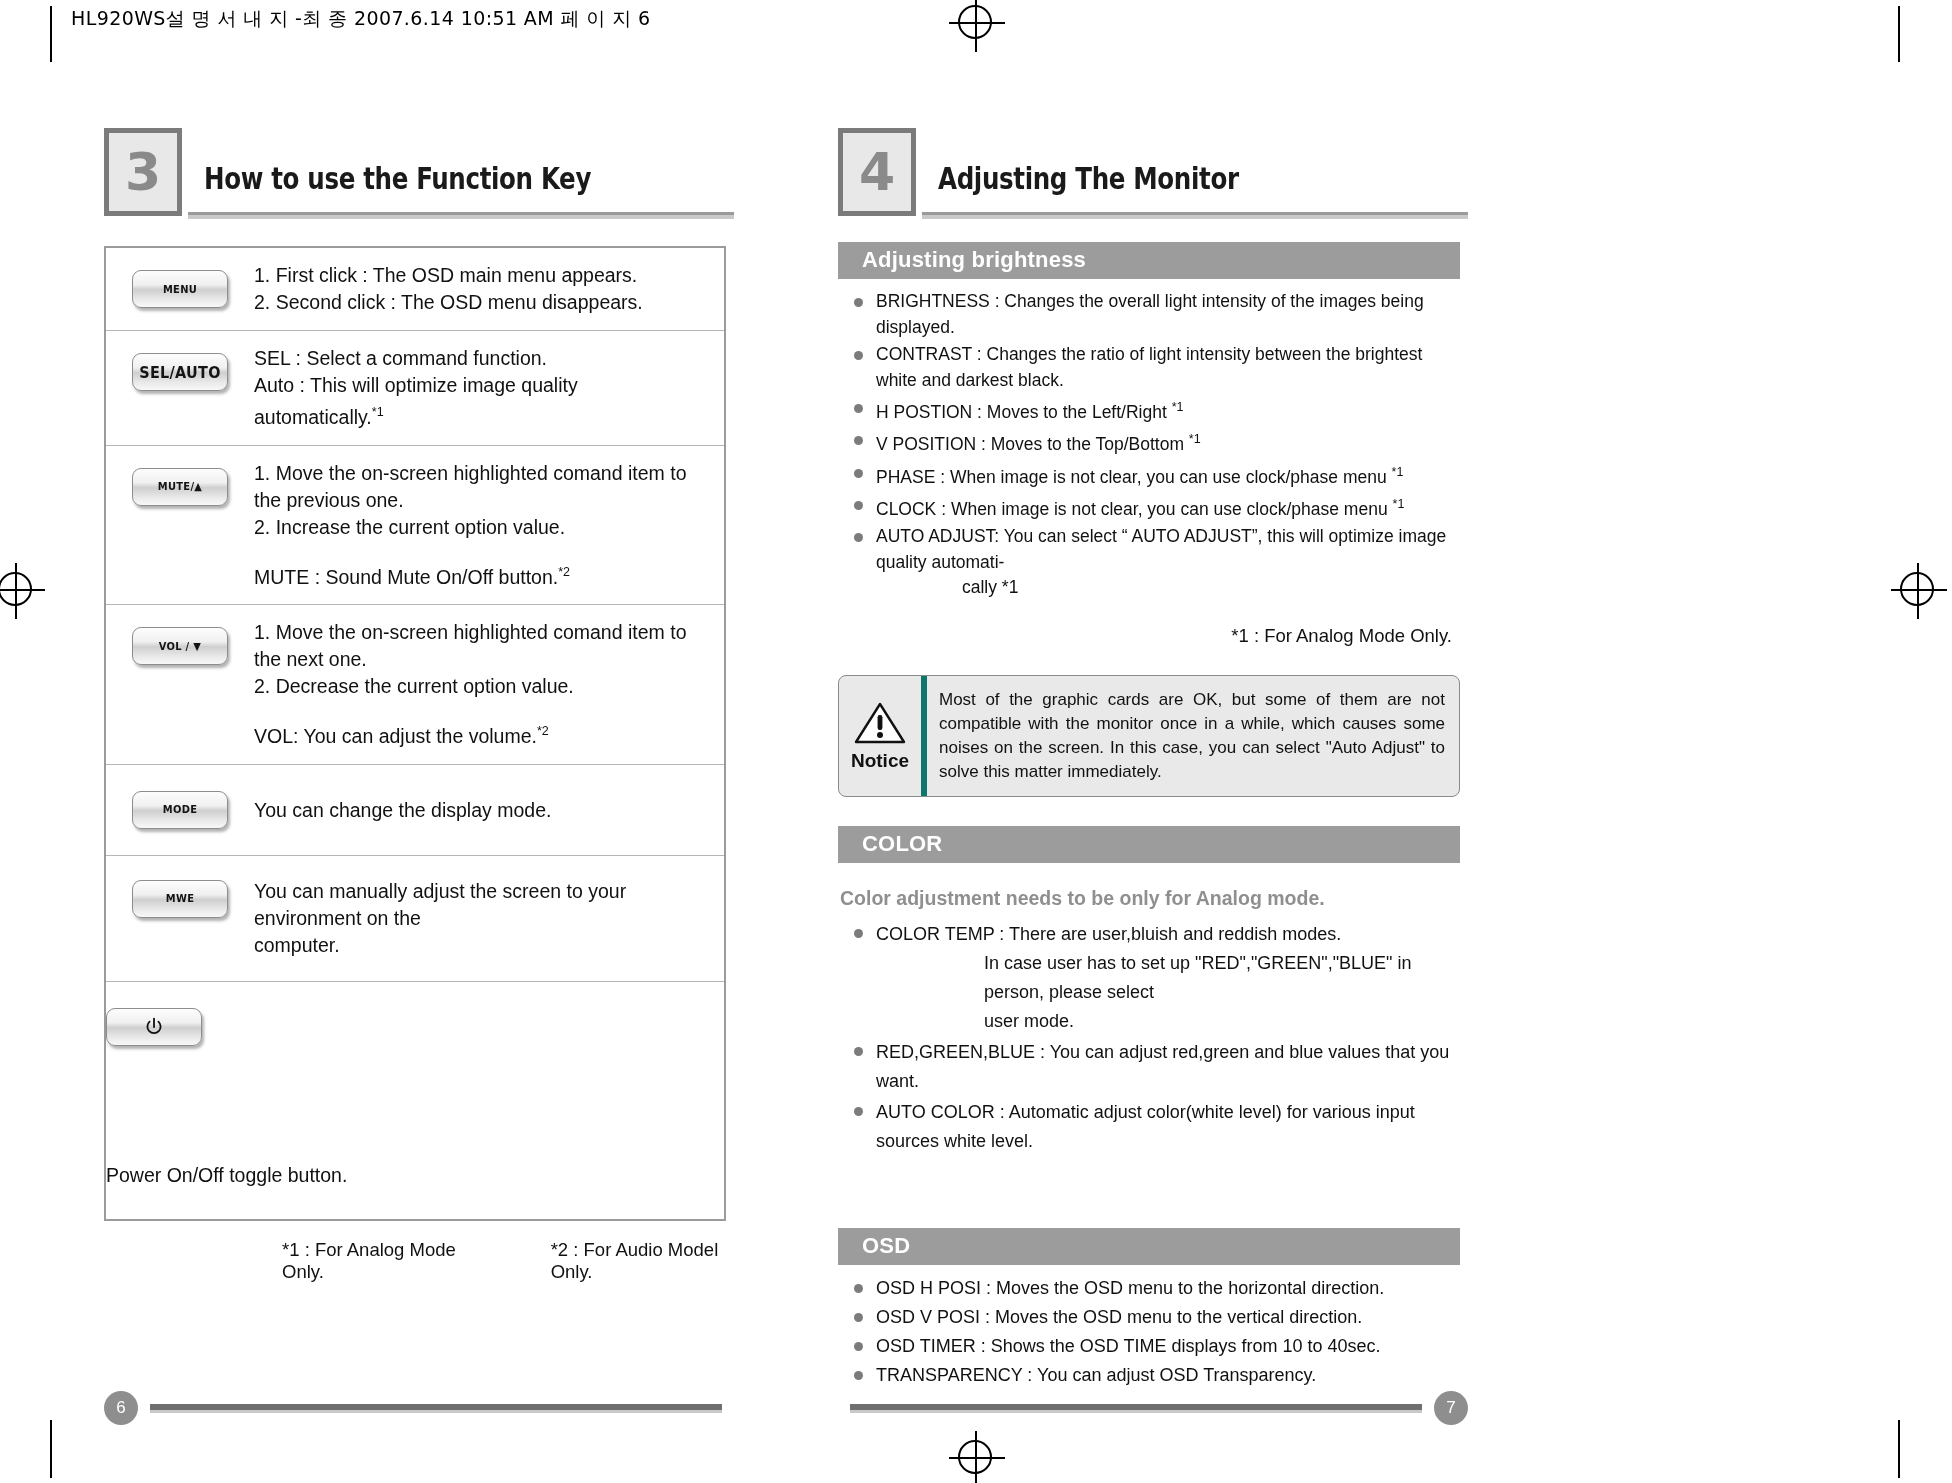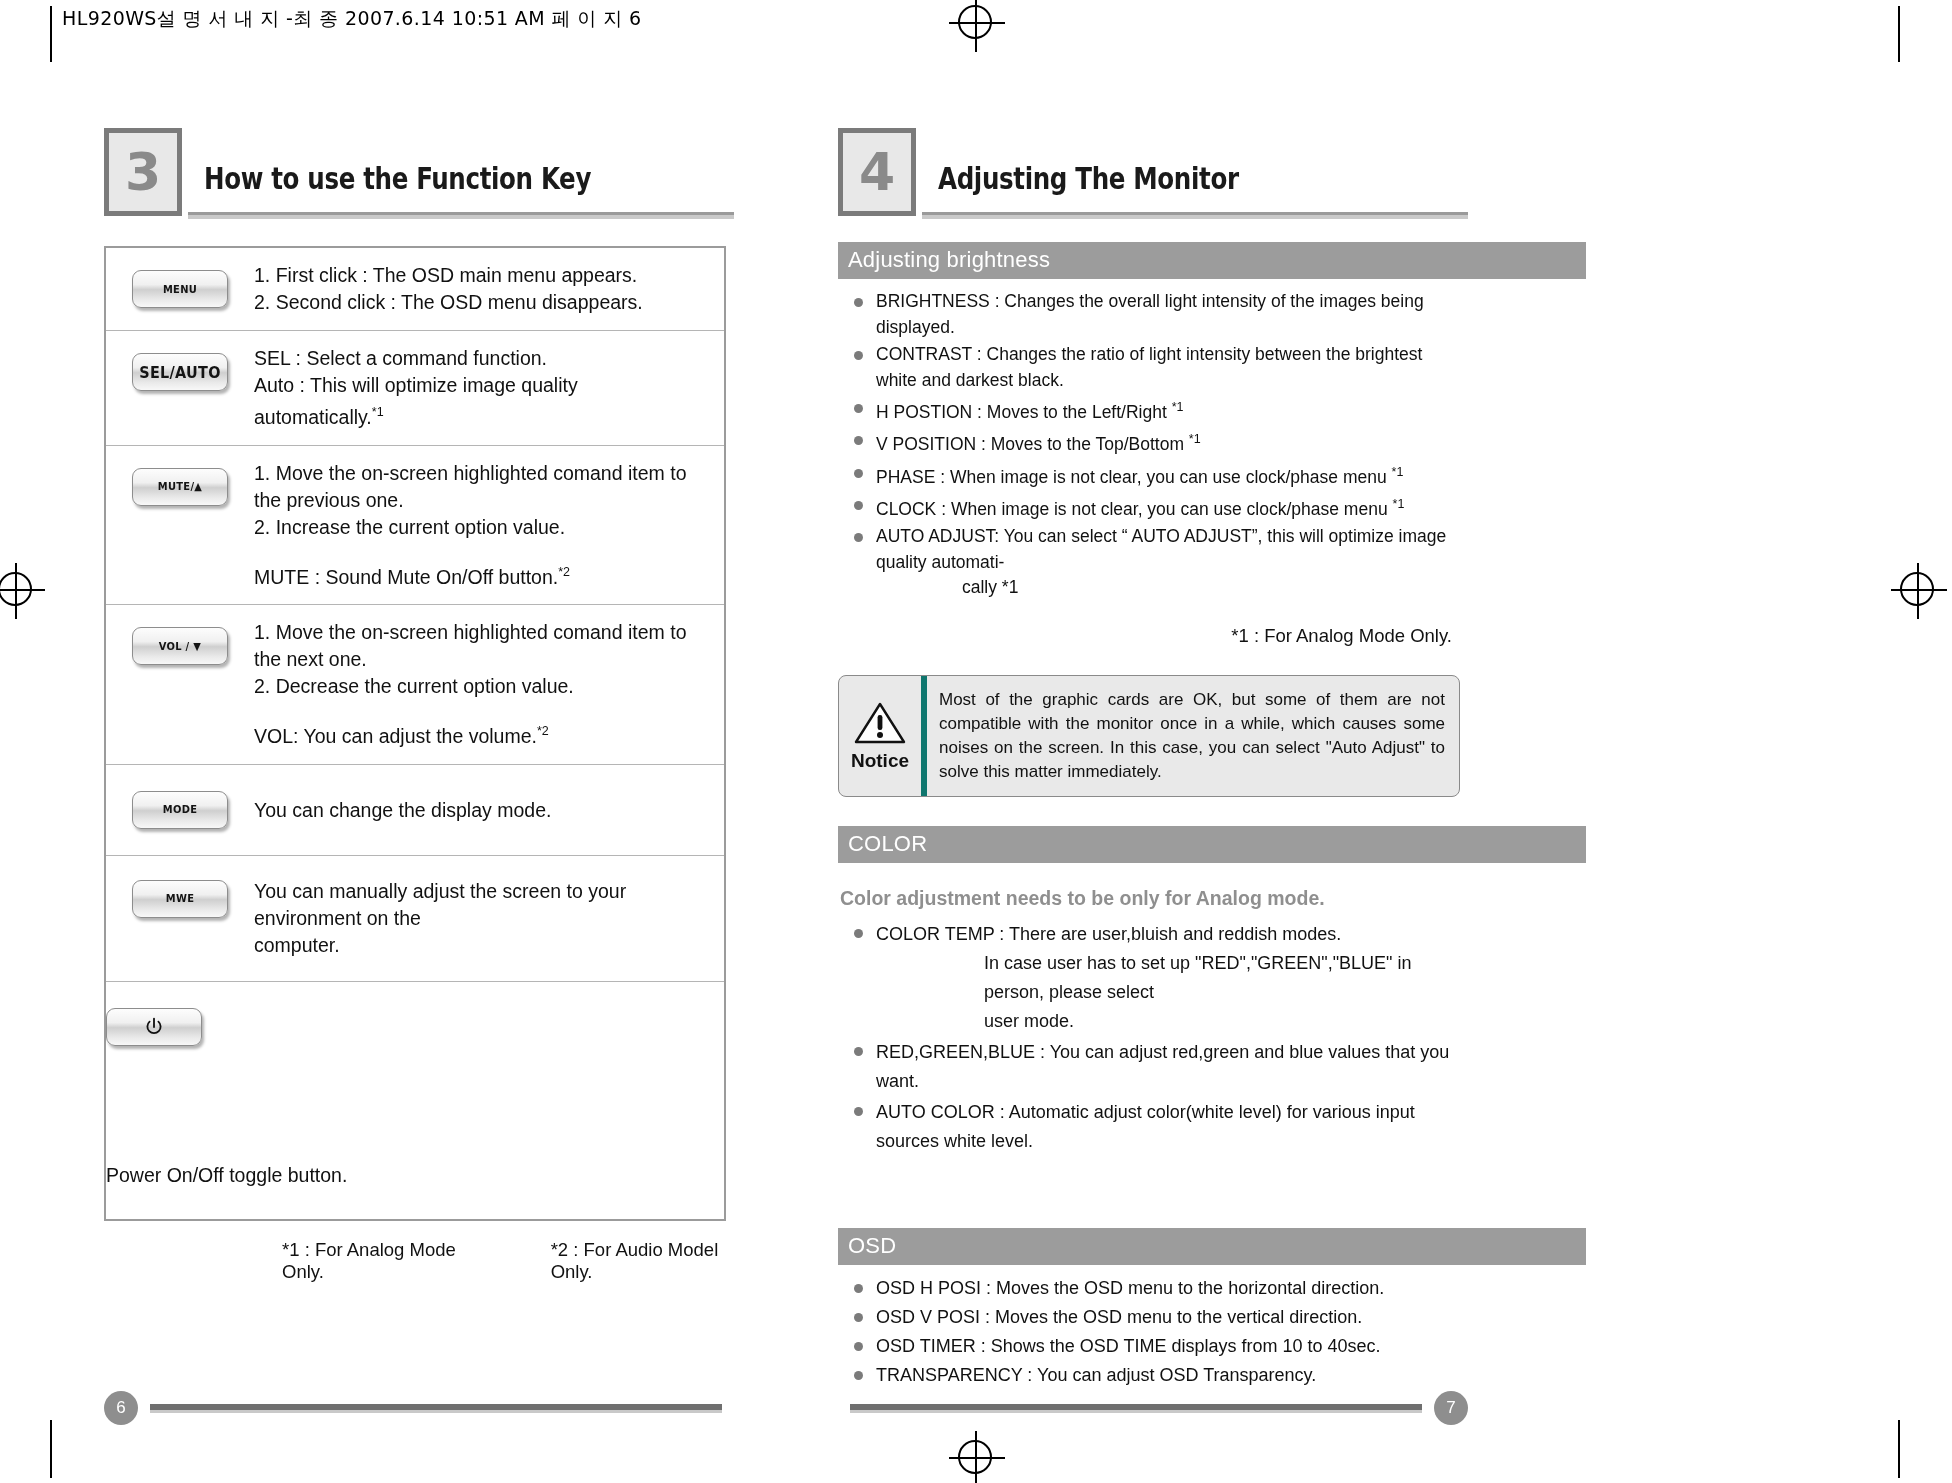--- a/index.html
+++ b/index.html
@@ -32,21 +32,21 @@
     content: "";
     position: absolute;
     background: #000;
   }
   .reg::before { left: -11px; top: 15px; width: 56px; height: 2px; }
   .reg::after  { top: -11px; left: 15px; height: 56px; width: 2px; }
 
   
   .slug {
     position: absolute;
-    left: 62px; top: 6px;
+    left: 71px; top: 6px;
     font-size: 19px;
     color: #000;
     letter-spacing: 0.4px;
     white-space: nowrap;
     font-family: "DejaVu Sans", sans-serif;
   }
 
   
   .col-left  { position: absolute; left: 104px;  top: 128px; width: 630px; }
   .col-right { position: absolute; left: 838px;  top: 128px; width: 630px; }
@@ -147,24 +147,24 @@
     color: #111;
     padding-left: 178px;
   }
   .footnotes .fn2 { margin-left: 80px; }
 
   
   .bar {
     background: #9c9c9c;
     color: #ffffff;
     font-size: 22px;
-    font-weight: 400;
-    padding: 5px 0 6px 10px;
+    font-weight: 700;
+    padding: 5px 0 6px 24px;
     letter-spacing: 0.2px;
-    width: 748px;
+    width: 622px;
   }
 
   ul.bullets {
     list-style: none;
     margin: 10px 0 0 0;
     padding: 0 0 0 12px;
   }
   ul.bullets > li {
     position: relative;
     padding-left: 26px;

